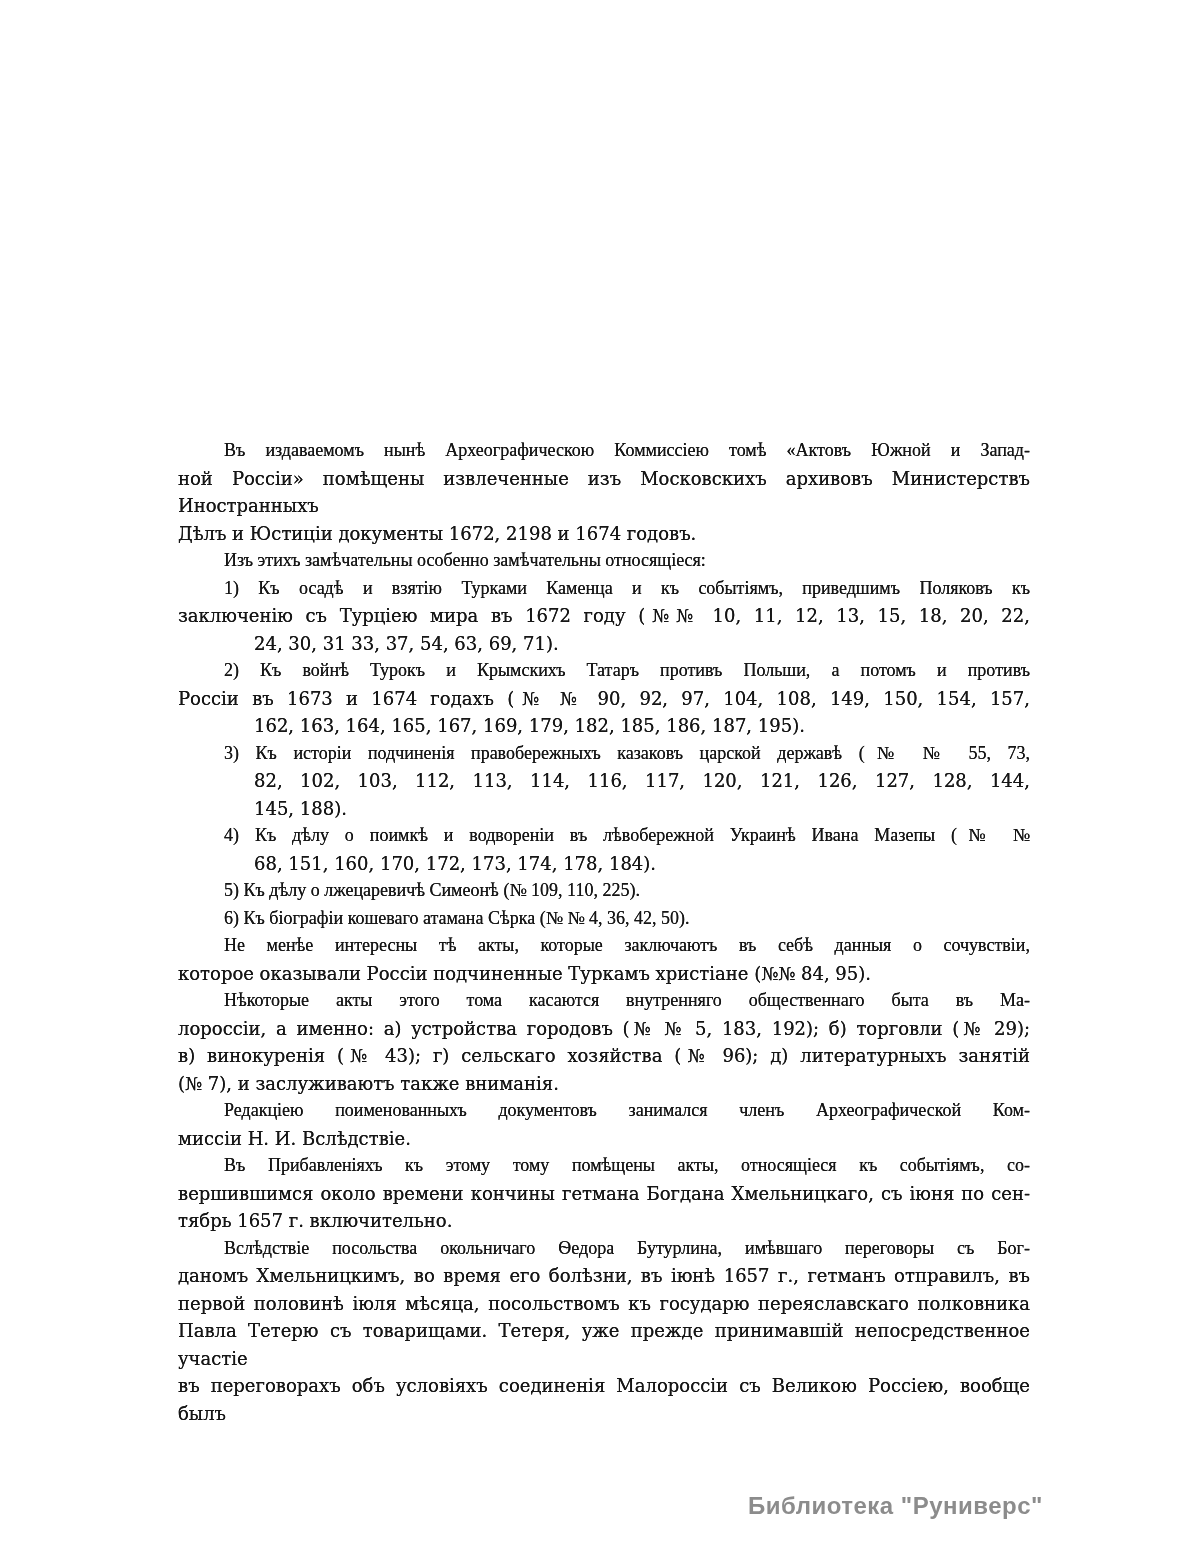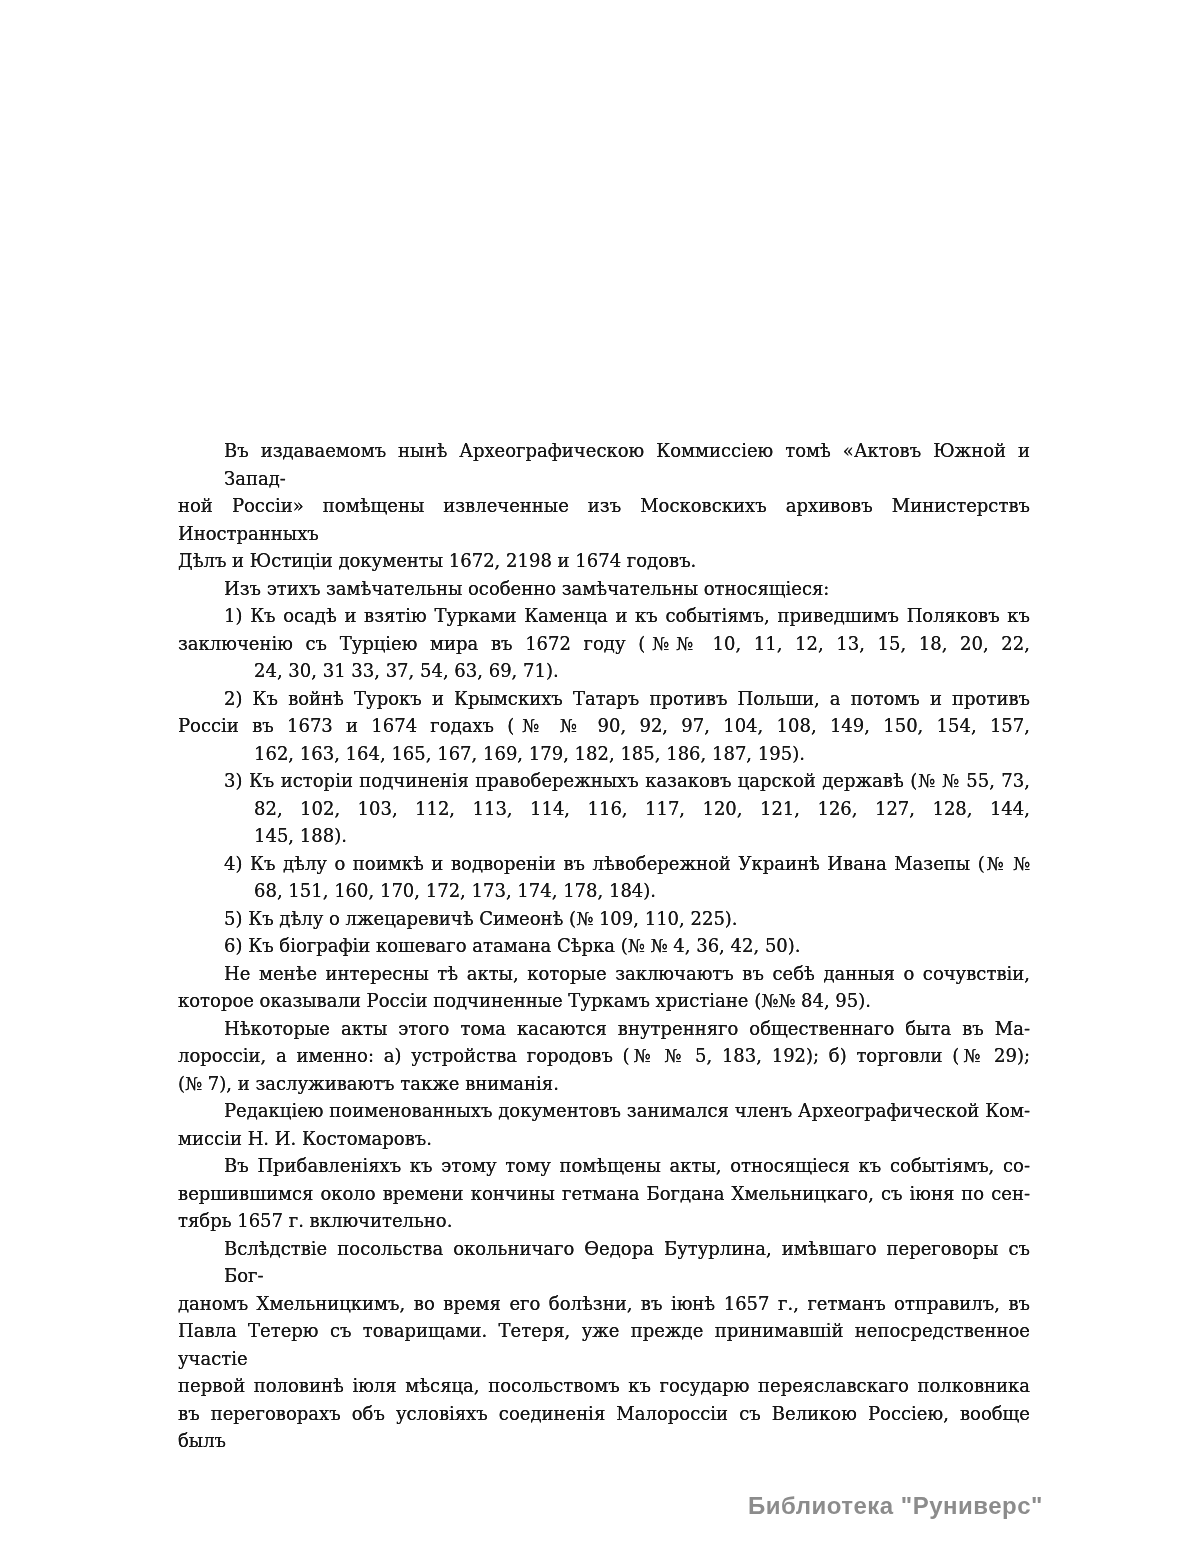--- a/index.html
+++ b/index.html
@@ -31,21 +31,21 @@
     line-height: 27.5px;
     text-shadow: 0 0 0.4px currentColor; 
   }
   .line {
     text-align: justify;
     white-space: normal;
   }
   .line.full {
     text-align-last: justify;
   }
-  .line.indent-para { padding-left: 46px; }
+  .line.indent-para { padding-left: 46px; font-family: Liberation Serif, serif; }
   .line.indent-num  { padding-left: 76px; }
   .watermark {
     position: absolute;
     right: 157px;
     top: 1492px;
     font-family: "Liberation Sans", sans-serif;
     font-weight: bold;
     font-size: 24px;
     letter-spacing: 0.5px;
   }
@@ -69,26 +69,27 @@
       <div class="line full indent-num">82, 102, 103, 112, 113, 114, 116, 117, 120, 121, 126, 127, 128, 144,</div>
       <div class="line indent-num">145, 188).</div>
       <div class="line full indent-para">4) Къ дѣлу о поимкѣ и водвореніи въ лѣвобережной Украинѣ Ивана Мазепы (№ №</div>
       <div class="line indent-num">68, 151, 160, 170, 172, 173, 174, 178, 184).</div>
       <div class="line indent-para">5) Къ дѣлу о лжецаревичѣ Симеонѣ (№ 109, 110, 225).</div>
       <div class="line indent-para">6) Къ біографіи кошеваго атамана Сѣрка (№ № 4, 36, 42, 50).</div>
       <div class="line full indent-para">Не менѣе интересны тѣ акты, которые заключаютъ въ себѣ данныя о сочувствіи,</div>
       <div class="line">которое оказывали Россіи подчиненные Туркамъ христіане (№№ 84, 95).</div>
       <div class="line full indent-para">Нѣкоторые акты этого тома касаются внутренняго общественнаго быта въ Ма-</div>
       <div class="line full">лороссіи, а именно: а) устройства городовъ (№ № 5, 183, 192); б) торговли (№ 29);</div>
+      <div class="line full">в) винокуренія (№ 43); г) сельскаго хозяйства (№ 96); д) литературныхъ занятій</div>
       <div class="line">(№ 7), и заслуживаютъ также вниманія.</div>
       <div class="line full indent-para">Редакціею поименованныхъ документовъ занимался членъ Археографической Ком-</div>
-      <div class="line">миссіи Н. И. Костомаровъ.</div>
+      <div class="line">миссіи Н. И. Вслѣдствіе.</div>
       <div class="line full indent-para">Въ Прибавленіяхъ къ этому тому помѣщены акты, относящіеся къ событіямъ, со-</div>
       <div class="line full">вершившимся около времени кончины гетмана Богдана Хмельницкаго, съ іюня по сен-</div>
       <div class="line">тябрь 1657 г. включительно.</div>
       <div class="line full indent-para">Вслѣдствіе посольства окольничаго Ѳедора Бутурлина, имѣвшаго переговоры съ Бог-</div>
       <div class="line full">даномъ Хмельницкимъ, во время его болѣзни, въ іюнѣ 1657 г., гетманъ отправилъ, въ</div>
+      <div class="line full">первой половинѣ іюля мѣсяца, посольствомъ къ государю переяславскаго полковника</div>
       <div class="line full">Павла Тетерю съ товарищами. Тетеря, уже прежде принимавшій непосредственное участіе</div>
-      <div class="line full">первой половинѣ іюля мѣсяца, посольствомъ къ государю переяславскаго полковника</div>
       <div class="line full">въ переговорахъ объ условіяхъ соединенія Малороссіи съ Великою Россіею, вообще былъ</div>
     </div>
   <div class="watermark" style="color: rgb(140, 140, 140);">Библиотека "Руниверс"</div>
 </div>
 
 </body></html>

